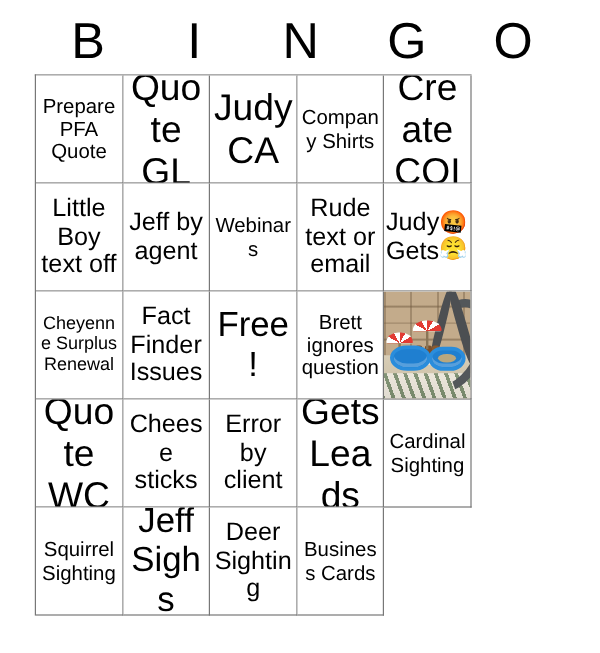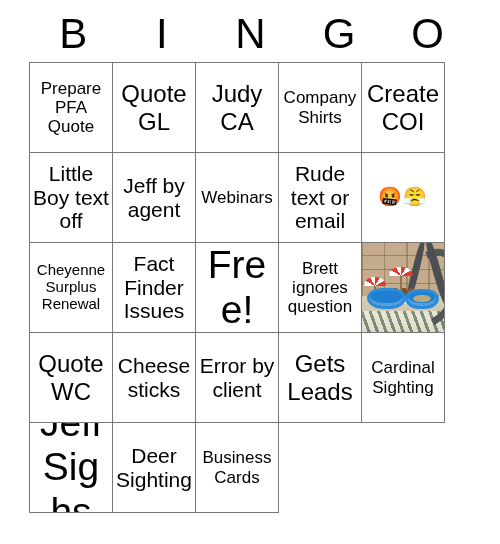--- a/index.html
+++ b/index.html
@@ -41,21 +41,21 @@
     letter-spacing: 0px;
     color: #000000;
     font-family: "Liberation Sans", sans-serif;
   }
 
   
   .grid {
     position: absolute;
     left: 29px;
     top: 62px;
-    width: 416px;
+    width: 364px;
     height: 451px;
     display: grid;
     grid-template-columns: repeat(5, 1fr);
     grid-template-rows: repeat(5, 1fr);
     border-top: 1px solid #777777;
     border-left: 1px solid #777777;
     box-sizing: border-box;
     background: #ffffff;
   }
 
@@ -78,22 +78,22 @@
     line-height: 1.13;
     word-wrap: break-word;
     font-family: "Liberation Sans", sans-serif;
     color: #000000;
   }
 
   
   .cell[data-size="xs"]  .celltext { font-size: 15px; }
   .cell[data-size="s"]   .celltext { font-size: 17px; }
   .cell[data-size="m"]   .celltext { font-size: 21px; }
-  .cell[data-size="l"]   .celltext { font-size: 24px; }
-  .cell[data-size="xl"]  .celltext { font-size: 39px; }
+  .cell[data-size="l"]   .celltext { font-size: 31px; }
+  .cell[data-size="xl"]  .celltext { font-size: 29px; }
 
   .cell .emoji-row {
     display: block;
     font-size: 19px;
     line-height: 1.1;
     letter-spacing: 1px;
   }
 
   
   .photo-cell {
@@ -249,20 +249,21 @@
       <div class="cell" data-size="m">
         <span class="celltext">Jeff by agent</span>
       </div>
       <div class="cell" data-size="s">
         <span class="celltext">Webinars</span>
       </div>
       <div class="cell" data-size="m">
         <span class="celltext">Rude text or email</span>
       </div>
       <div class="cell" data-size="m">
+        <span class="celltext">Judy Gets</span>
         <span class="emoji-row">🤬😤</span>
       </div>
       <div class="cell" data-size="xs">
         <span class="celltext">Cheyenne Surplus Renewal</span>
       </div>
       <div class="cell" data-size="m">
         <span class="celltext">Fact Finder Issues</span>
       </div>
       <div class="cell" data-size="xl">
         <span class="celltext">Free!</span>
@@ -304,20 +305,23 @@
       </div>
       <div class="cell" data-size="m">
         <span class="celltext">Error by client</span>
       </div>
       <div class="cell" data-size="l">
         <span class="celltext">Gets Leads</span>
       </div>
       <div class="cell" data-size="s">
         <span class="celltext">Cardinal Sighting</span>
       </div>
+      <div class="cell" data-size="s">
+        <span class="celltext">Squirrel Sighting</span>
+      </div>
       <div class="cell" data-size="xl">
         <span class="celltext">Jeff Sighs</span>
       </div>
       <div class="cell" data-size="m">
         <span class="celltext">Deer Sighting</span>
       </div>
       <div class="cell" data-size="s">
         <span class="celltext">Business Cards</span>
       </div>
     </div>

